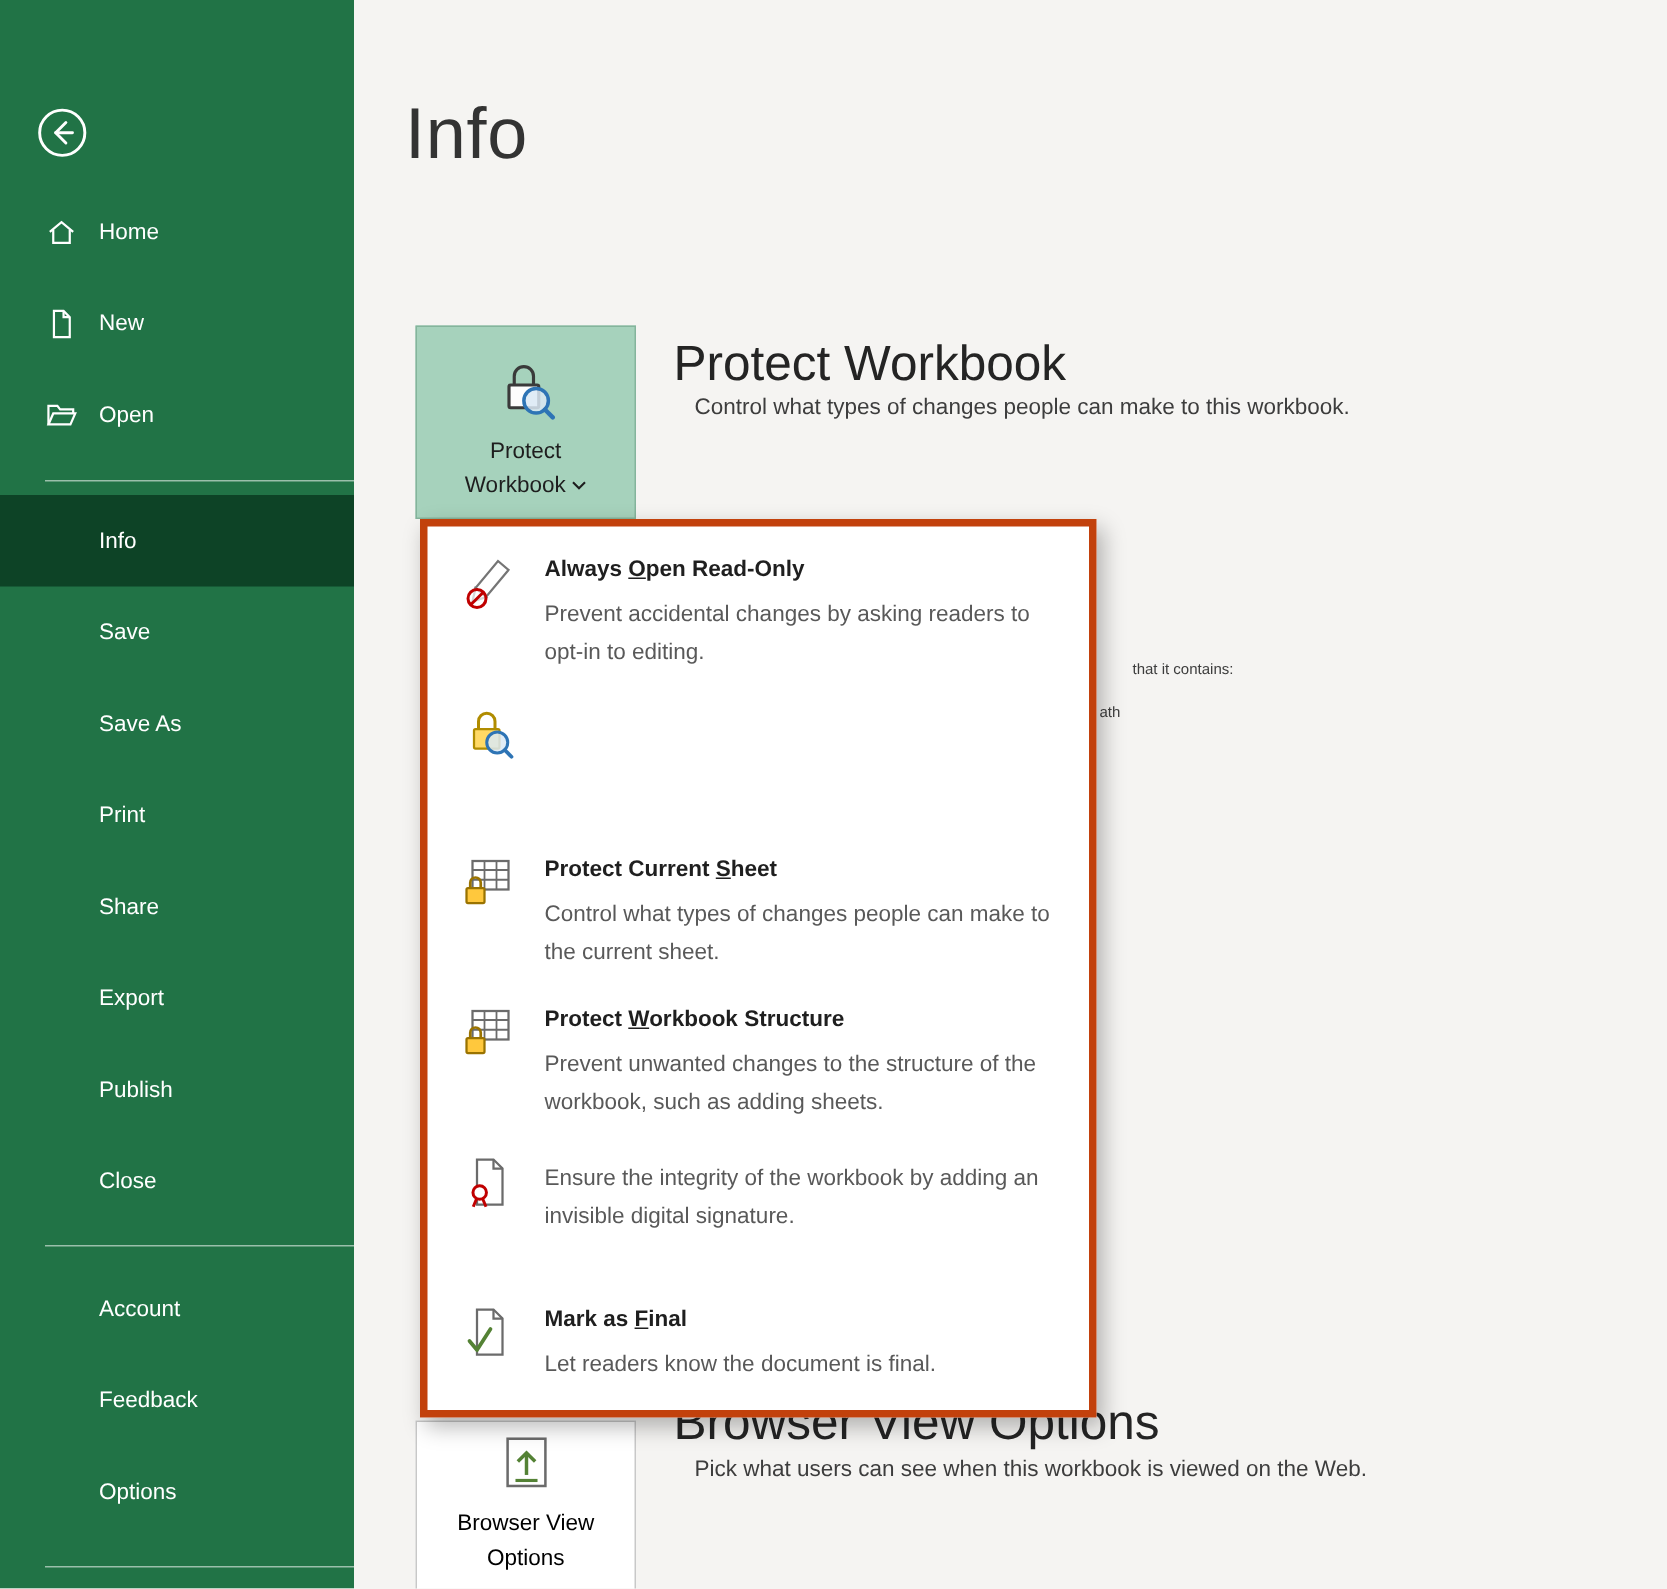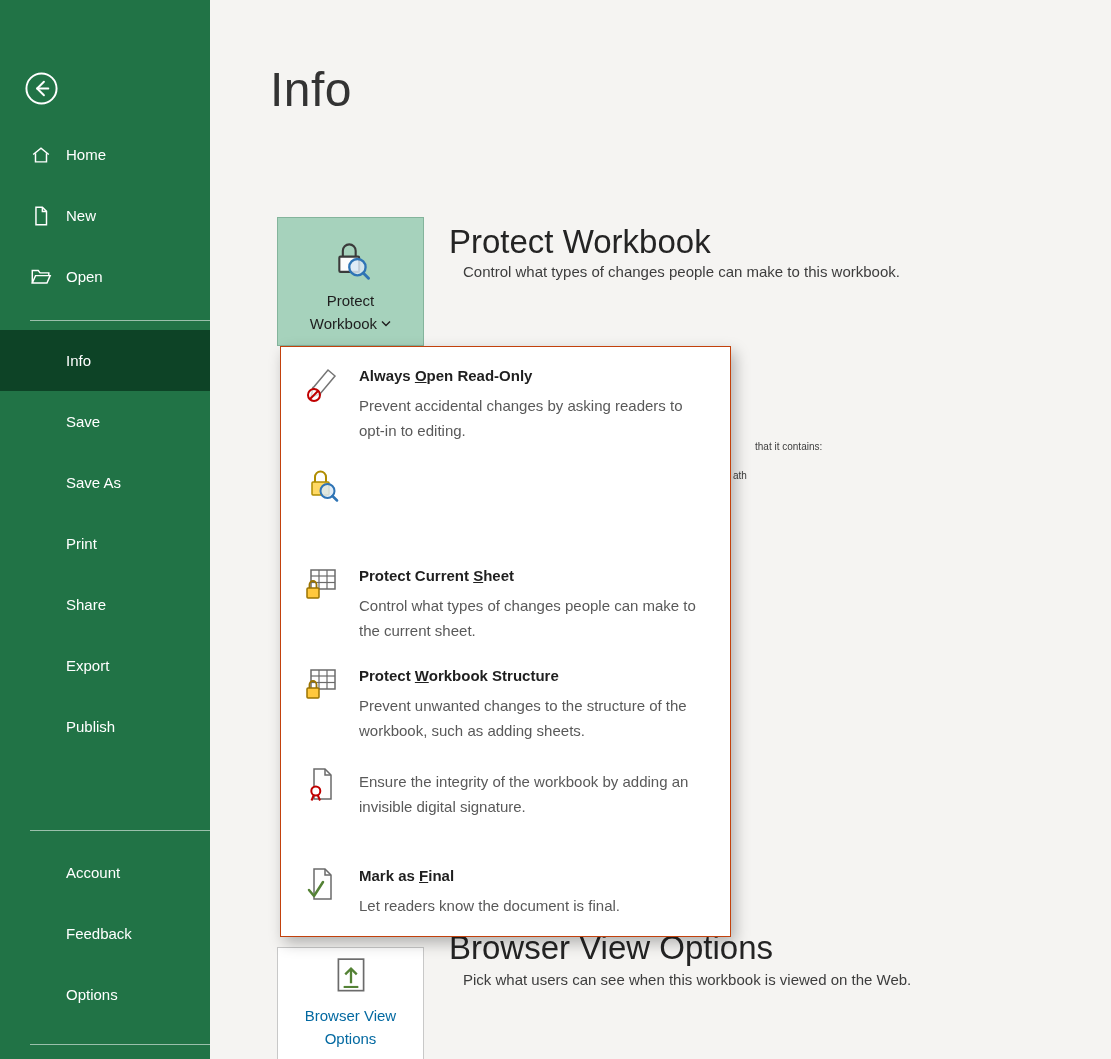--- a/index.html
+++ b/index.html
@@ -8,21 +8,21 @@
     font-family:"Liberation Sans", sans-serif;
     background:#f5f4f2;
     position:relative;
     overflow:hidden;
     color:#262626;
   }
   .page { position:relative; width:1111px; height:1059px; }
 
   
   .sidebar {
-    position:absolute; left:0; top:0; width:210px; height:1059px;
+    position:absolute; left:0; top:0; width:236px; height:1059px;
     background:#217346; color:#fff;
   }
   .back-btn {
     position:absolute; left:24px; top:71px; width:35px; height:35px;
     background:transparent; border:none; cursor:pointer; padding:0;
   }
   .nav-group { position:absolute; left:0; right:0; }
   .nav-top    { top:124px; }
   .nav-middle { top:330px; }
   .nav-bottom { top:842px; }
@@ -71,26 +71,26 @@
   .browser-desc    { top:971px; }
 
   .fragment { position:absolute; font-size:10px; color:#3d3d3d; }
   .frag1 { left:755px; top:441px; }
   .frag2 { left:733px; top:470px; }
 
   .browser-tile {
     left:277px; top:947px; width:147px; height:130px;
     background:#fff; border:1px solid #c8c8c8; padding-top:8px;
   }
-  .browser-tile .tile-label { margin-top:6px; color:#0369a1; }
+  .browser-tile .tile-label { margin-top:6px; color:#000000; }
 
   
   .menu {
     position:absolute; left:280px; top:346px; width:451px; z-index:10;
-    background:#fff; border:1px solid #c2410c;
+    background:#fff; border:5px solid #c2410c;
     box-shadow:4px 6px 14px rgba(0,0,0,0.28);
     padding:6px 0 8px 0;
   }
   .menu-item {
     display:flex; padding:11px 16px 0 23px; height:100px; cursor:pointer;
   }
   .menu-item.short { height:75px; }
   .mi-icon { width:36px; height:36px; margin-right:19px; flex:none; margin-top:2px; }
   .mi-text { flex:1; }
   .mi-title { font-size:15px; font-weight:bold; color:#1f1f1f; line-height:24px; }
@@ -157,20 +157,23 @@
         <span>Print</span>
       </div>
       <div class="nav-item no-icon">
         <span>Share</span>
       </div>
       <div class="nav-item no-icon">
         <span>Export</span>
       </div>
       <div class="nav-item no-icon">
         <span>Publish</span>
+      </div>
+      <div class="nav-item no-icon">
+        <span>Close</span>
       </div>
     </div>
 
     <div class="sb-divider d2"></div>
 
     <div class="nav-group nav-bottom">
       <div class="nav-item no-icon">
         <span>Account</span>
       </div>
       <div class="nav-item no-icon">

